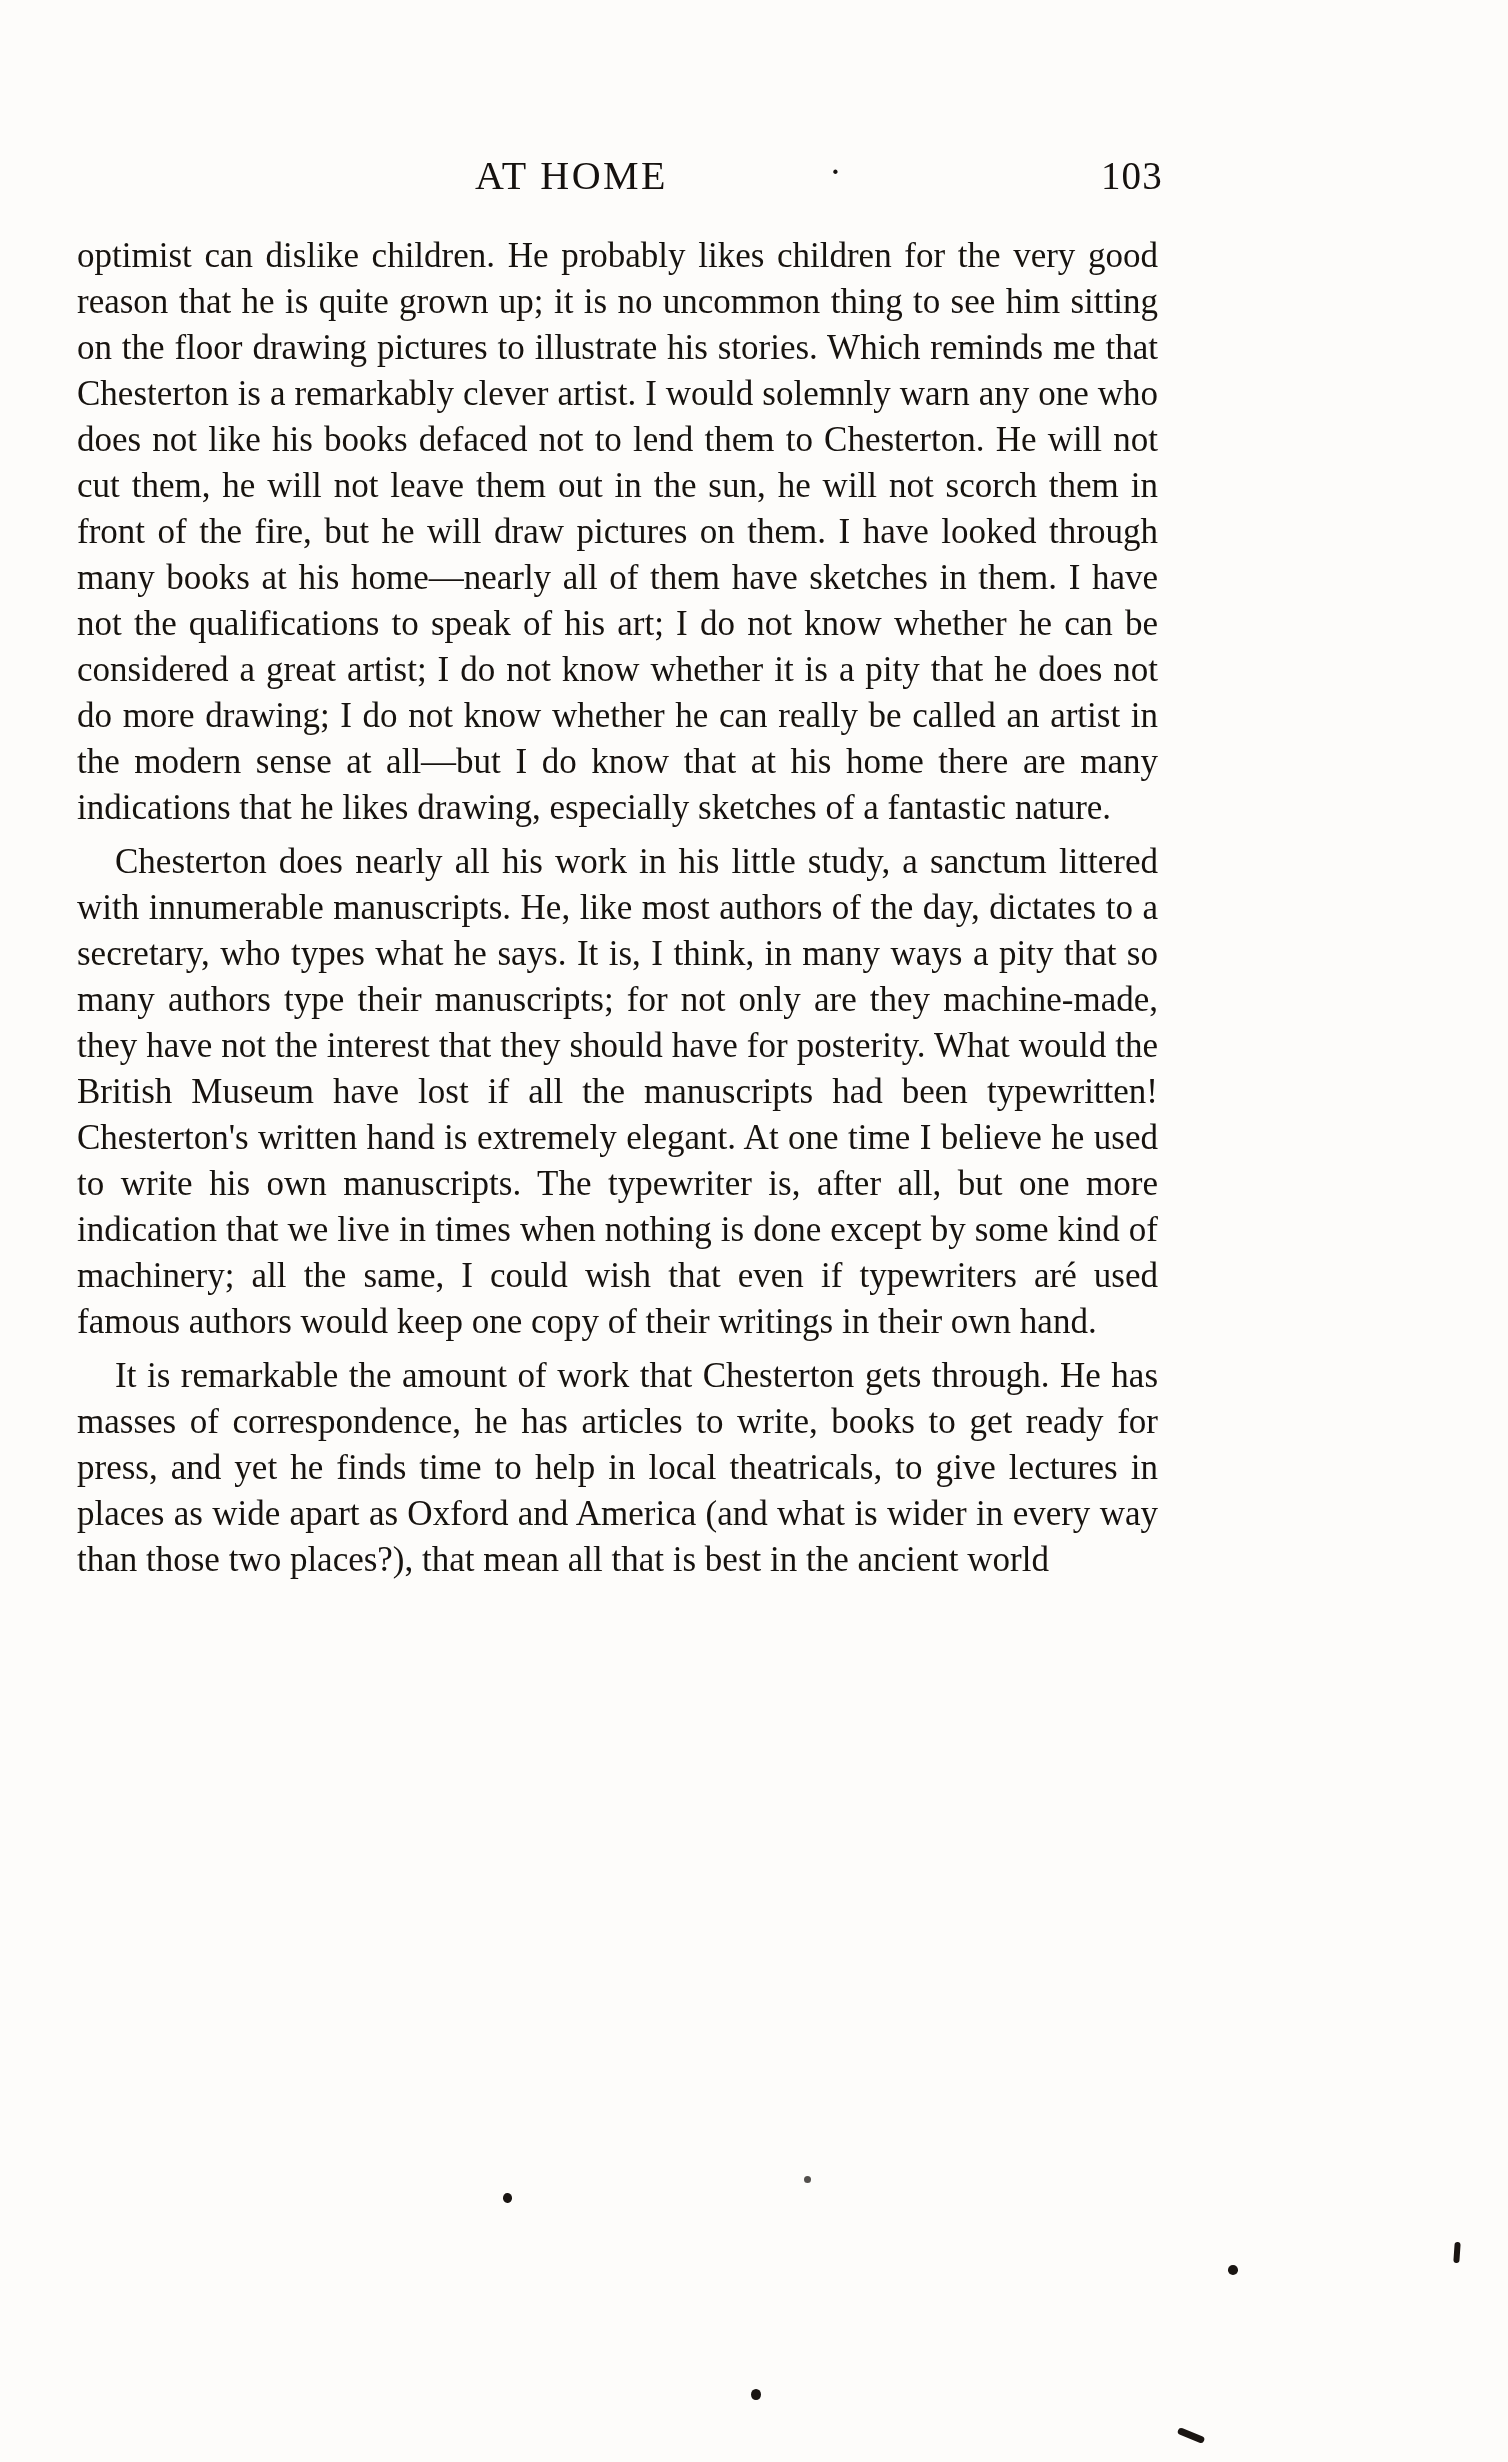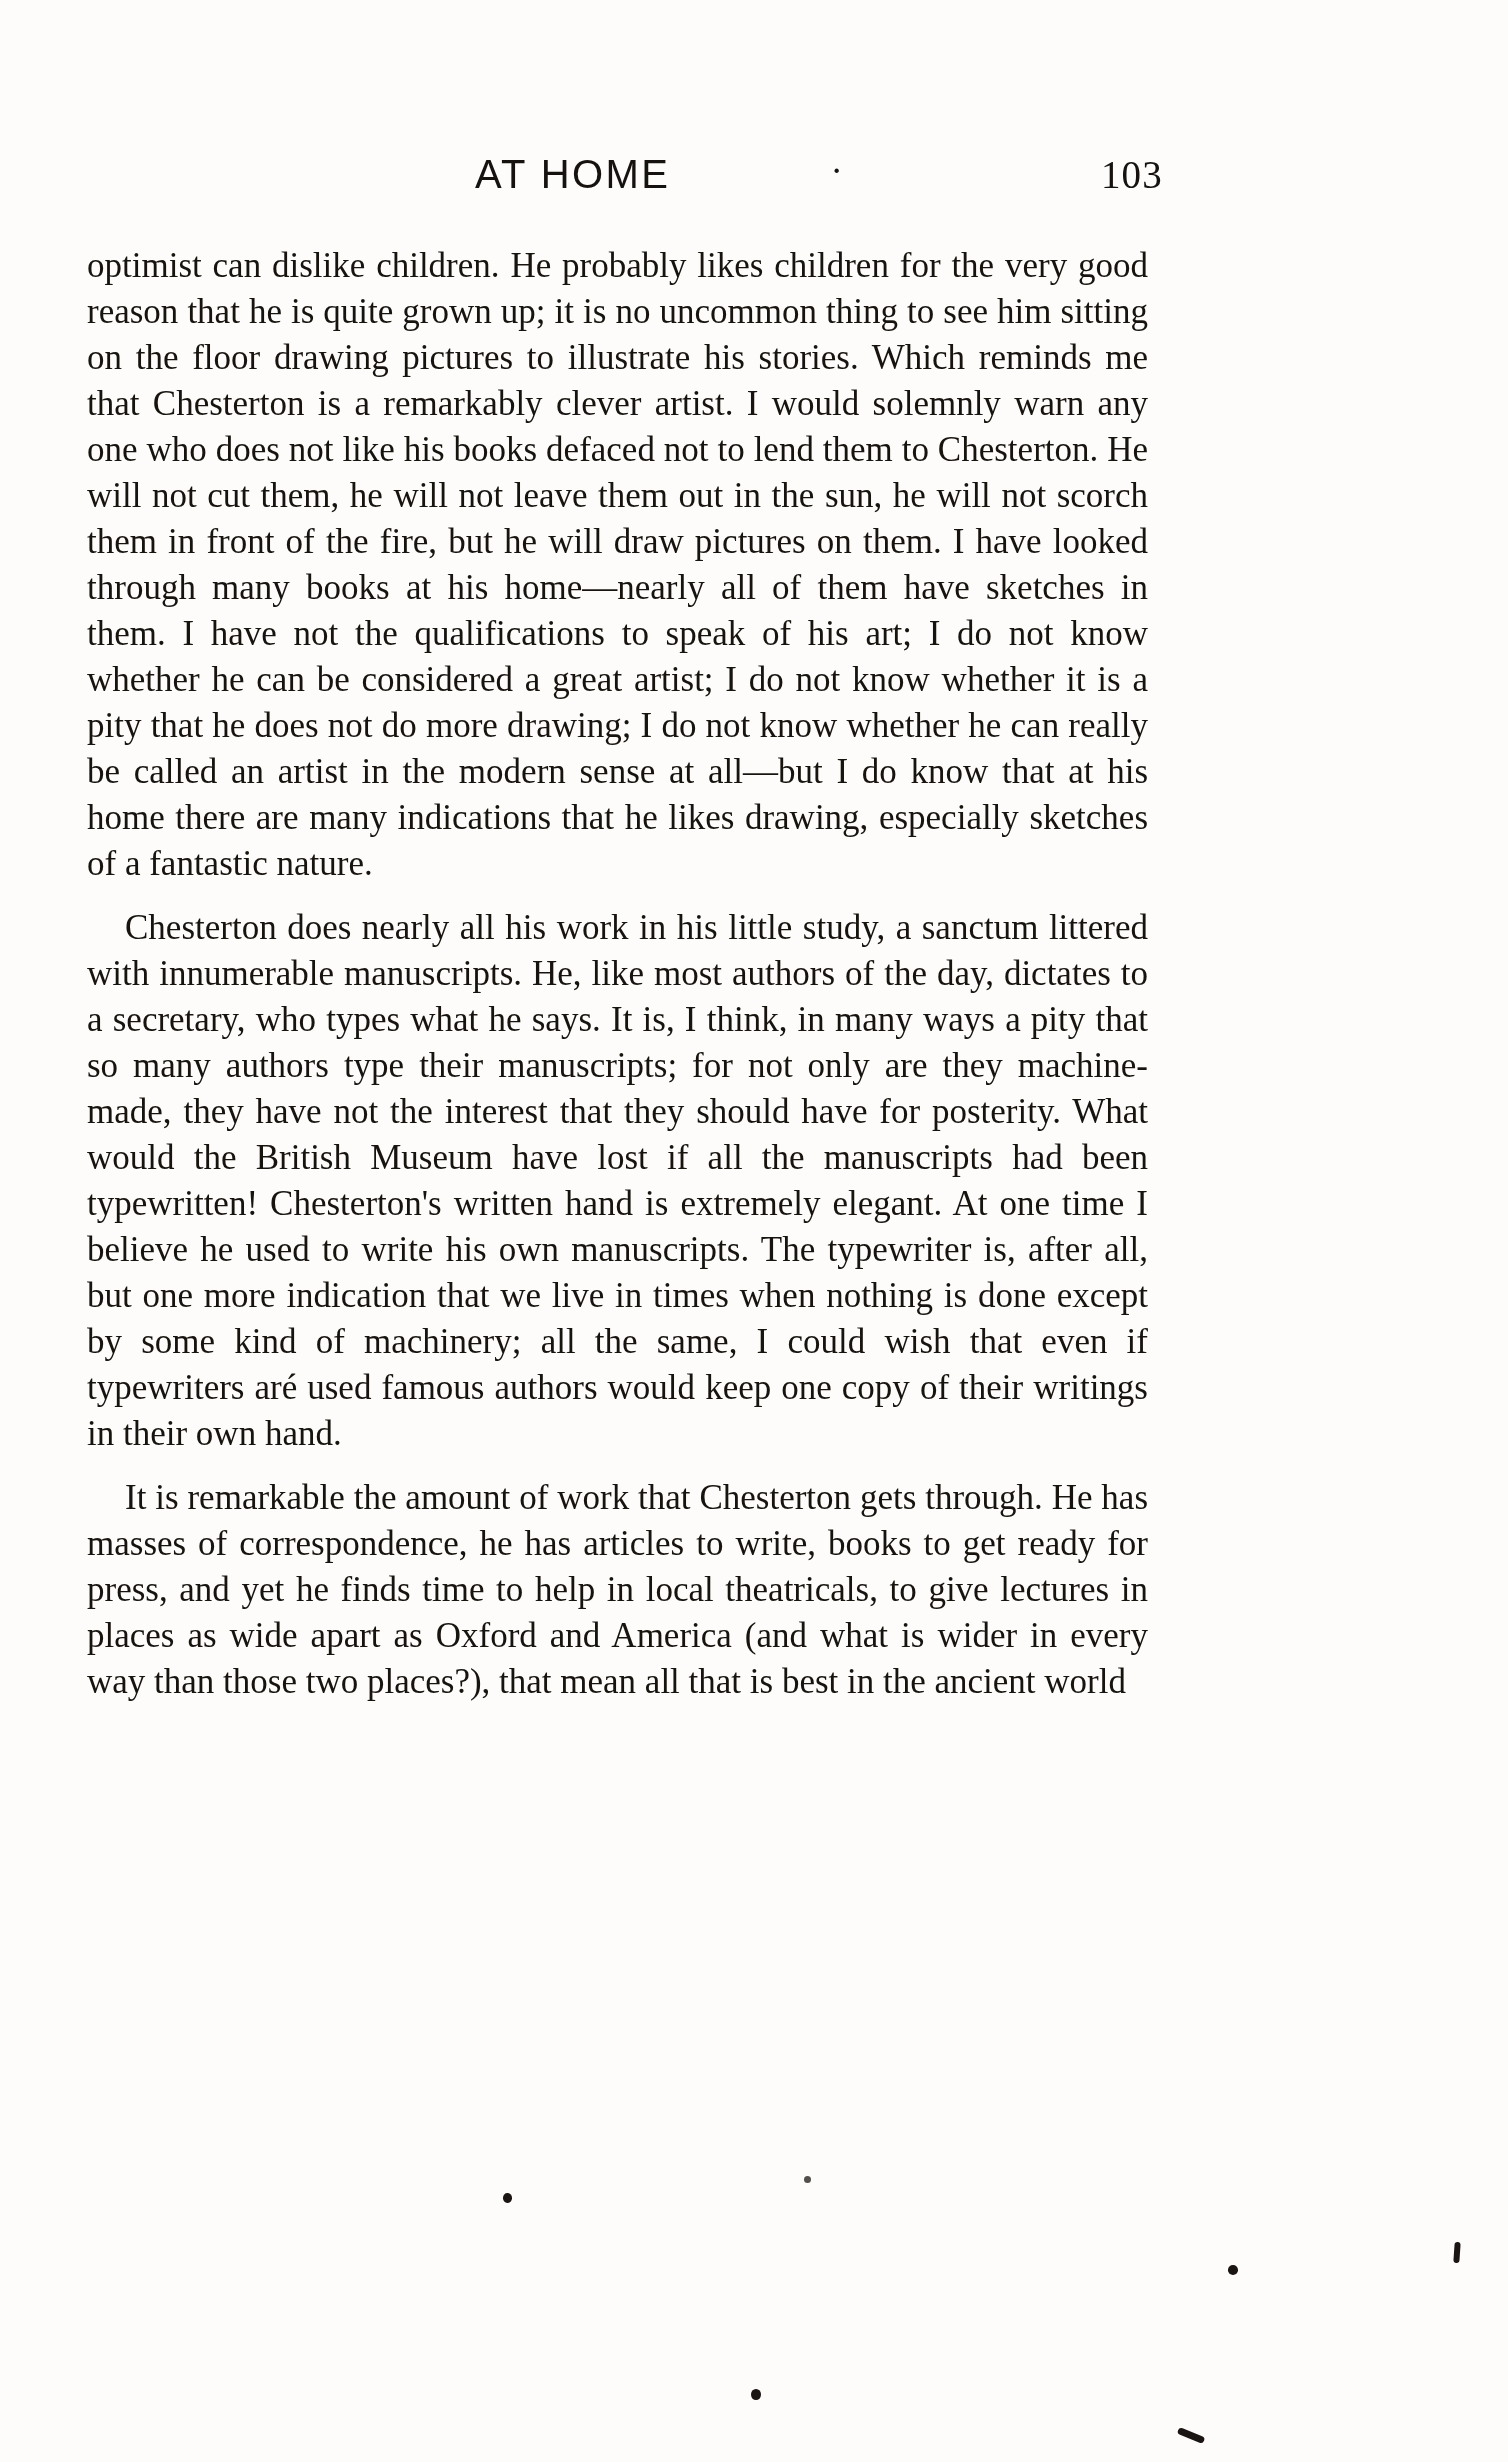--- a/index.html
+++ b/index.html
@@ -27,21 +27,21 @@
     left: 475px;
     top: 152px;
     width: 688px;
     display: flex;
     align-items: baseline;
     justify-content: space-between;
   }
   .header-title {
     font-size: 40px;
     letter-spacing: 2.4px;
-    font-family: Liberation Sans, sans-serif;
+    font-family: Liberation Serif, serif;
     white-space: nowrap;
   }
   .header-dot {
     font-size: 37px;
     line-height: 0;
     position: relative;
     top: -4.9px;
     left: -49px;
   }
   .header-folio {
@@ -56,21 +56,21 @@
     top: 225px;
     width: 1097px;
     font-size: 35px;
     line-height: 46px;
     text-align: justify;
     text-justify: inter-word;
     font-family: "Liberation Serif", serif;
     color: #17130f;
   }
   .body-text p {
-    margin: 18px;
+    margin: 8px;
     text-indent: 0;
   }
   .body-text p.indent {
     text-indent: 38px;
   }
   .speck {
     position: absolute;
     background: #1a1512;
     border-radius: 50%;
   }

